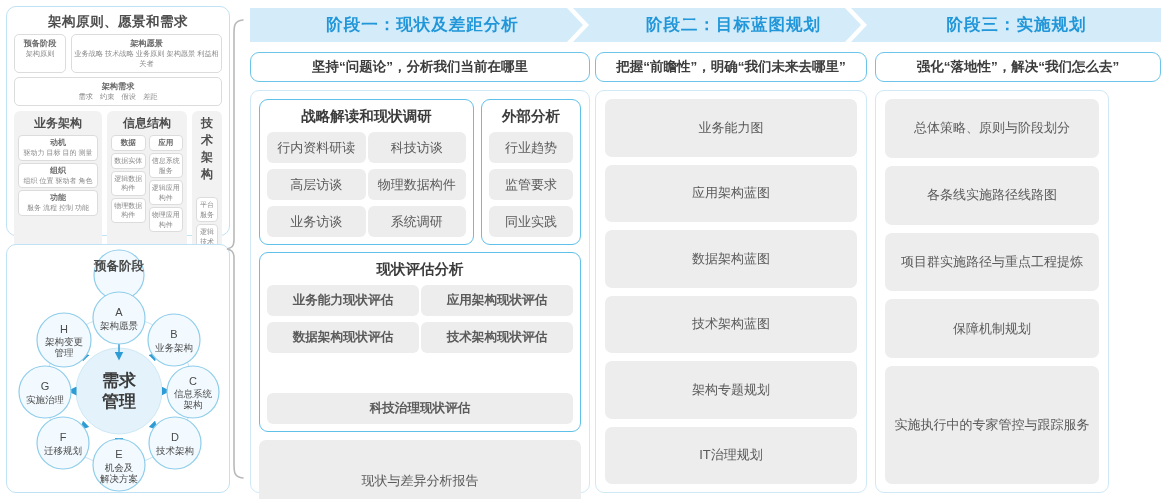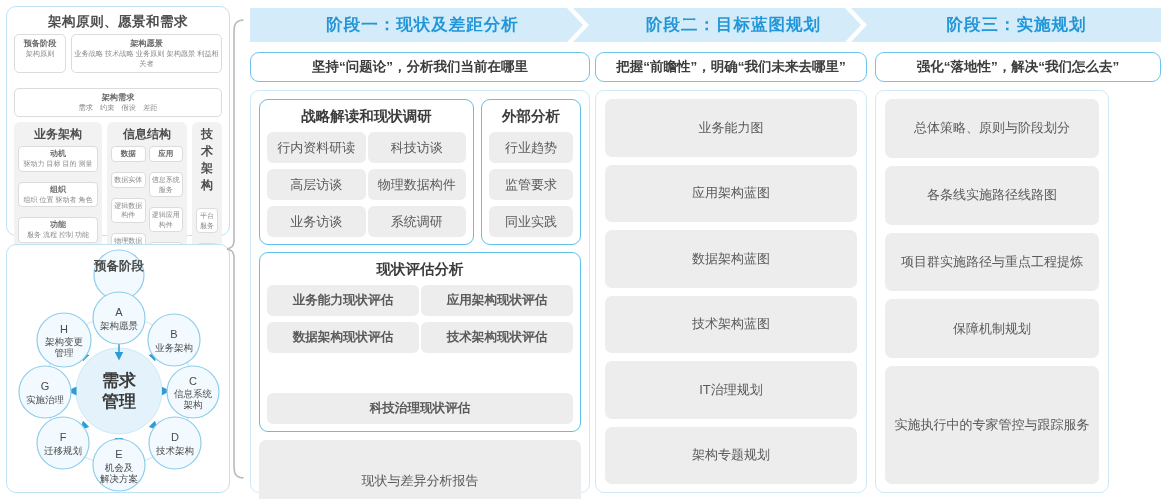--- a/index.html
+++ b/index.html
@@ -24,29 +24,29 @@
   .wbox{
     background:#fff;border:1px solid #dcdcdc;border-radius:5px;
     text-align:center;box-sizing:border-box;
   }
   .wbox .t{font-size:8.2px;font-weight:bold;color:#6b6b6b;line-height:11px;}
   .wbox .s{font-size:7.2px;color:#8a8a8a;line-height:10px;}
 
   .row1{display:flex;gap:5px;margin-top:3px;}
   .row1 .b1{width:52px;padding:3px 1px;}
   .row1 .b2{flex:1;padding:3px 2px;}
-  .row-full{margin-top:15px;padding:3px 12px;}
+  .row-full{margin-top:4px;padding:3px 12px;}
 
   .pillars{display:flex;gap:5px;margin-top:5px;}
   .pillar{background:#f2f2f2;border-radius:6px;padding:4px 4px 5px;box-sizing:border-box;}
   .p-biz{width:88px;}
   .p-info{width:80px;}
   .p-tech{width:null;flex:1;}
   .pillar .ph{font-size:12px;font-weight:bold;color:#4d4d4d;text-align:center;margin-bottom:3px;}
-  .stack{display:flex;flex-direction:column;gap:10px;}
+  .stack{display:flex;flex-direction:column;gap:2px;}
   .cols2{display:flex;gap:3px;}
   .cols2 .stack{flex:1;}
   .cell{background:#fff;border:1px solid #dcdcdc;border-radius:4px;text-align:center;padding:2px 1px;box-sizing:border-box;}
   .cell .t{font-size:8px;font-weight:bold;color:#6b6b6b;line-height:10px;}
   .cell .s{font-size:7px;color:#8a8a8a;line-height:9.5px;}
   .cell .t2{font-size:7.6px;font-weight:bold;color:#6b6b6b;line-height:10px;}
 
   .bottomrow{display:flex;gap:5px;align-items:stretch;margin-top:5px;background:#f2f2f2;border-radius:6px;padding:4px;box-sizing:border-box;}
   .br-lab{font-size:12.5px;font-weight:bold;color:#4d4d4d;line-height:14px;text-align:center;align-self:center;width:34px;}
   .br-box{flex:1;padding:2px 2px;}
@@ -357,22 +357,22 @@
   </svg>
 
   <div class="pill" style="left:595px;width:272px;">把握“前瞻性”，明确“我们未来去哪里”</div>
 
   <div class="col" style="left:595px;width:272px;">
     <div class="colstack">
       <div class="bigchip">业务能力图</div>
       <div class="bigchip">应用架构蓝图</div>
       <div class="bigchip">数据架构蓝图</div>
       <div class="bigchip">技术架构蓝图</div>
+      <div class="bigchip">架构专题规划</div>
       <div class="bigchip">IT治理规划</div>
-      <div class="bigchip">架构专题规划</div>
     </div>
   </div>
 
   <div class="band" style="left:872px;width:289px;">
     <div class="lbl">阶段三：实施规划</div>
   </div>
 
   <div class="pill" style="left:875px;width:286px;">强化“落地性”，解决“我们怎么去”</div>
 
   <div class="col" style="left:875px;width:234px;">

